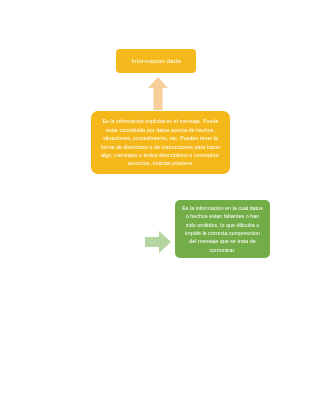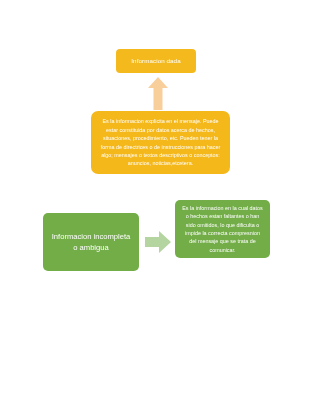--- a/index.html
+++ b/index.html
@@ -118,23 +118,20 @@
   <div id="arrow-up">
     <svg viewBox="0 0 20 33" width="20" height="33" xmlns="http://www.w3.org/2000/svg">
       <polygon points="10,0 20,11 14.5,11 14.5,33 5.5,33 5.5,11 0,11" fill="#f8cf9b"></polygon>
     </svg>
   </div>
 
   <div class="node" id="node-informacion-explicita">
     <span class="node-text">Es la informacion explicita en el mensaje. Puede estar constituida por datos acerca de hechos, situaciones, procedimiento, etc. Pueden tener la forma de directrices o de instrucciones para hacer algo; mensajes o textos descriptivos o conceptos: anuncios, noticias,etcetera.</span>
   </div>
 
-  <div class="node" id="node-informacion-incompleta">
-    <span class="node-text">Informacion incompleta o ambigua</span>
-  </div>
 
   <div id="arrow-right">
     <svg viewBox="0 0 26 22" width="26" height="22" xmlns="http://www.w3.org/2000/svg">
       <polygon points="0,6 14,6 14,0 26,11 14,22 14,16 0,16" fill="#b5d5a0"></polygon>
     </svg>
   </div>
 
   <div class="node" id="node-informacion-omitida">
     <span class="node-text">Es la informacion en la cual datos o hechos estan faltantes o han sido omitidos, lo que dificulta o impide la correcta compresnion del mensaje que se trata de comunicar.</span>
   </div>

